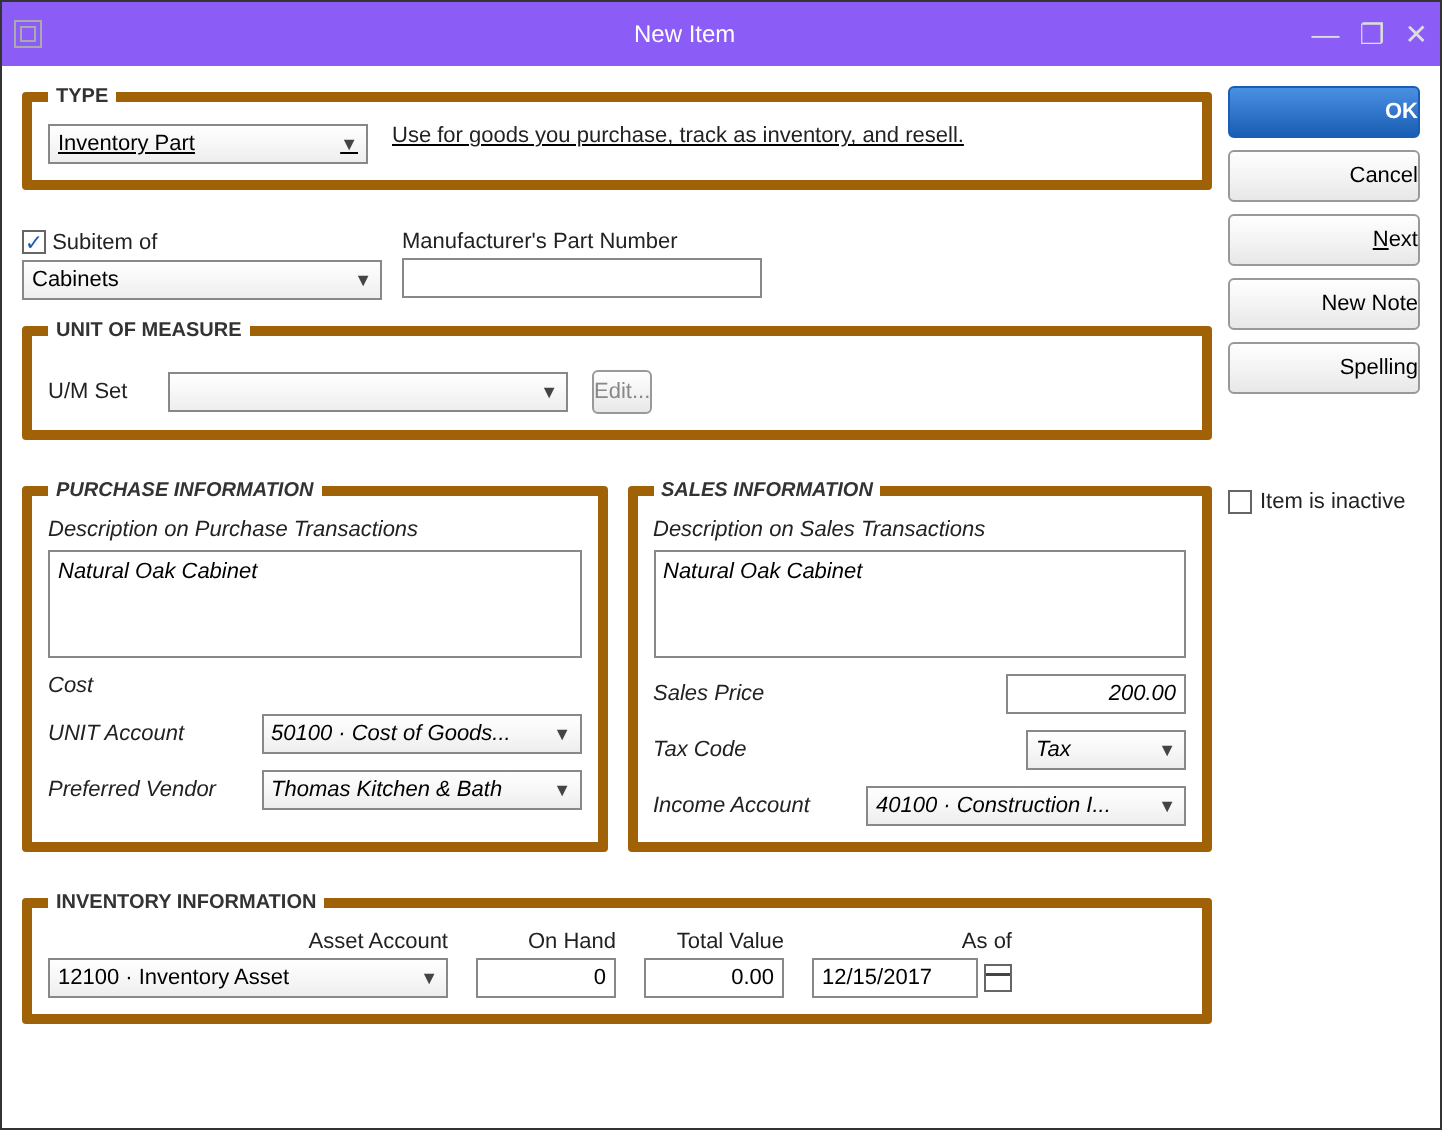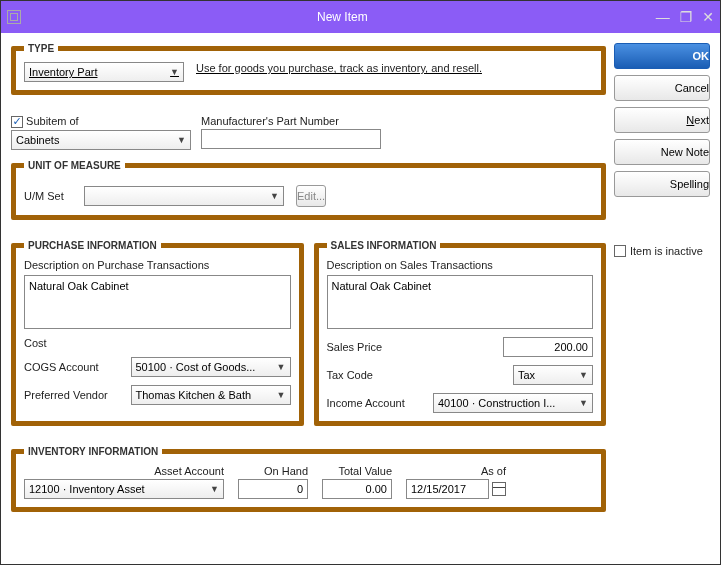--- a/index.html
+++ b/index.html
@@ -23,21 +23,21 @@
 .dropdown { border: 1px solid #888; background: linear-gradient(#fff,#eee); height: 20px; display: flex; align-items: center; padding: 0 4px; position: relative; cursor: pointer; }
 .dropdown .arrow { margin-left: auto; font-size: 9px; color: #444; }
 .input { border: 1px solid #888; background: #fff; height: 20px; padding: 0 4px; display: flex; align-items: center; }
 .input.num { justify-content: flex-end; }
 .label { font-size: 11px; color: #222; }
 .row { display: flex; align-items: center; gap: 6px; margin-top: 6px; }
 .item-name-row { display: flex; gap: 10px; margin-top: 8px; }
 .col { display: flex; flex-direction: column; gap: 2px; }
 .checkbox { width: 12px; height: 12px; border: 1px solid #666; display: inline-flex; align-items: center; justify-content: center; background: #fff; cursor: pointer; font-size: 9px; color: #1a5db4; }
 .two-col { display: flex; gap: 10px; }
-.two-col > fieldset { flex: 1; }
+.two-col > fieldset { flex: 1; font-style: italic; }
 .textarea { border: 1px solid #888; background: #fff; height: 54px; padding: 4px; margin-top: 4px; }
 .field-row { display: flex; align-items: center; margin-top: 8px; gap: 6px; }
 .field-row .label { width: 96px; }
 .inactive { display: flex; align-items: center; gap: 4px; margin-top: 42px; }
 .inv-row { display: flex; gap: 14px; align-items: flex-end; text-align: right; }
 .inv-col { display: flex; flex-direction: column; gap: 2px; }
 .calwrap { display: flex; align-items: center; }
 .calwrap .cal { width: 14px; height: 14px; border: 1px solid #666; margin-left: 3px; display: inline-block; background: linear-gradient(#fff 30%,#444 30%,#444 40%,#fff 40%); cursor:pointer;}
 .smallbtn { background: linear-gradient(#fff,#e8e8e8); border: 1px solid #999; border-radius: 3px; height: 22px; padding: 0 0; display: inline-flex; align-items: center; color: #888; margin-left: 6px; cursor: pointer;}
 </style>
@@ -105,21 +105,21 @@
 
       <div class="two-col">
         <fieldset>
           <legend>PURCHASE INFORMATION</legend>
           <span class="label">Description on Purchase Transactions</span>
           <div class="textarea"><span>Natural Oak Cabinet</span></div>
           <div class="field-row">
             <span class="label">Cost</span>
           </div>
           <div class="field-row">
-            <span class="label">COGS Account</span>
+            <span class="label">UNIT Account</span>
             <div class="dropdown" style="width:160px;margin-left:auto">
               <span>50100 · Cost of Goods...</span>
               <span class="arrow">▼</span>
             </div>
           </div>
           <div class="field-row">
             <span class="label">Preferred Vendor</span>
             <div class="dropdown" style="width:160px;margin-left:auto">
               <span>Thomas Kitchen &amp; Bath</span>
               <span class="arrow">▼</span>

